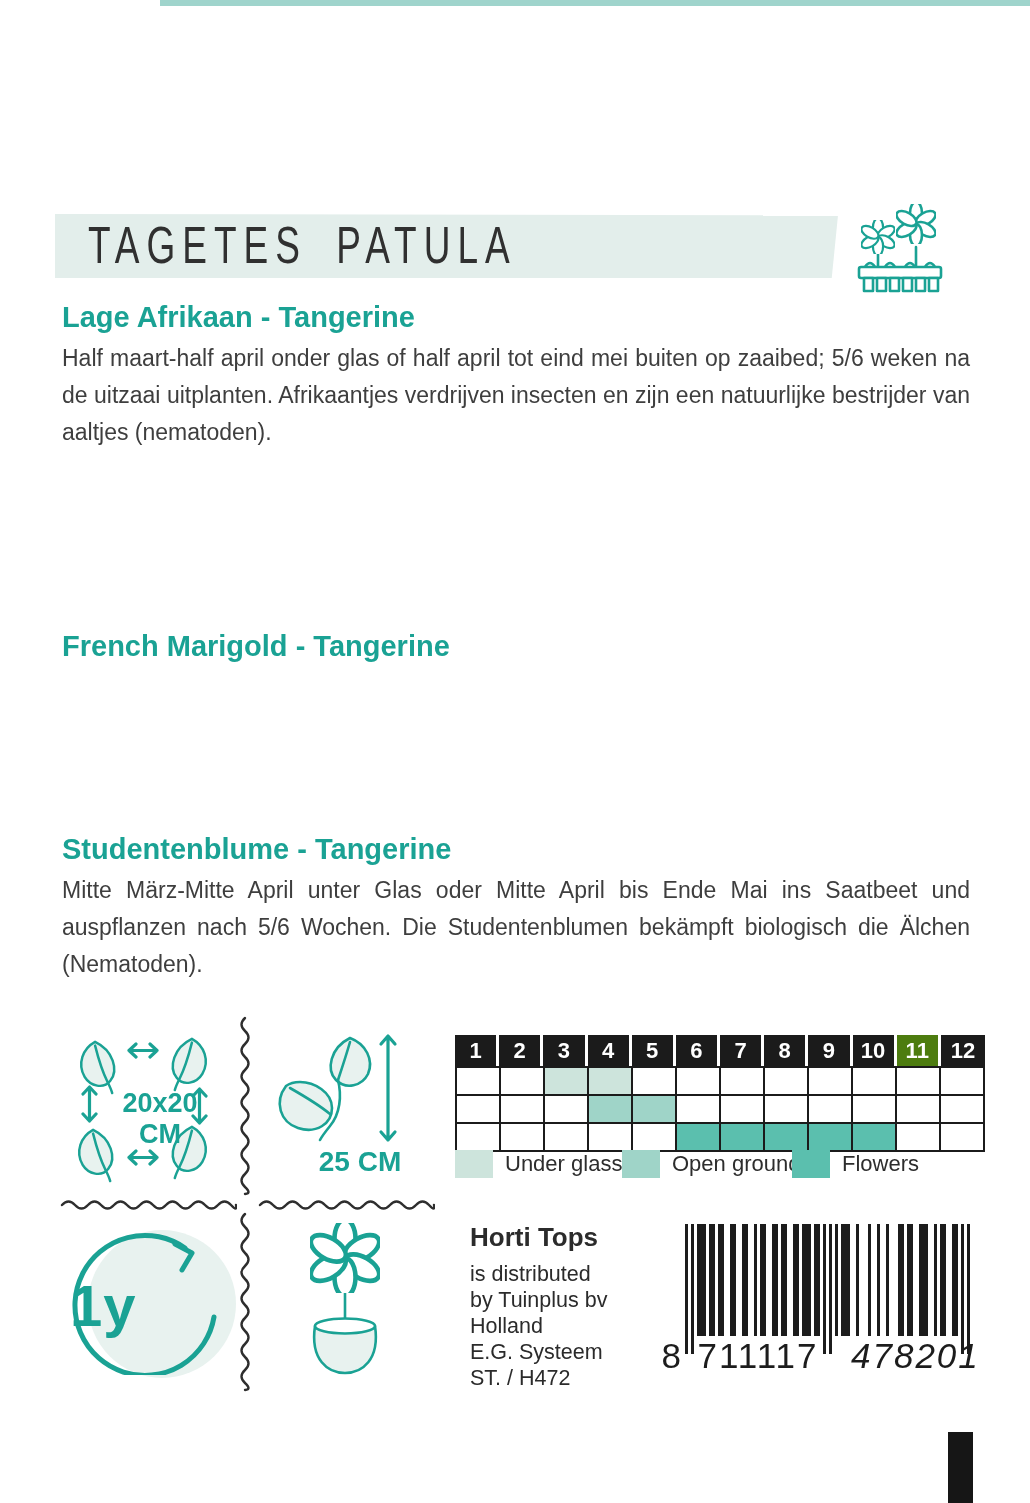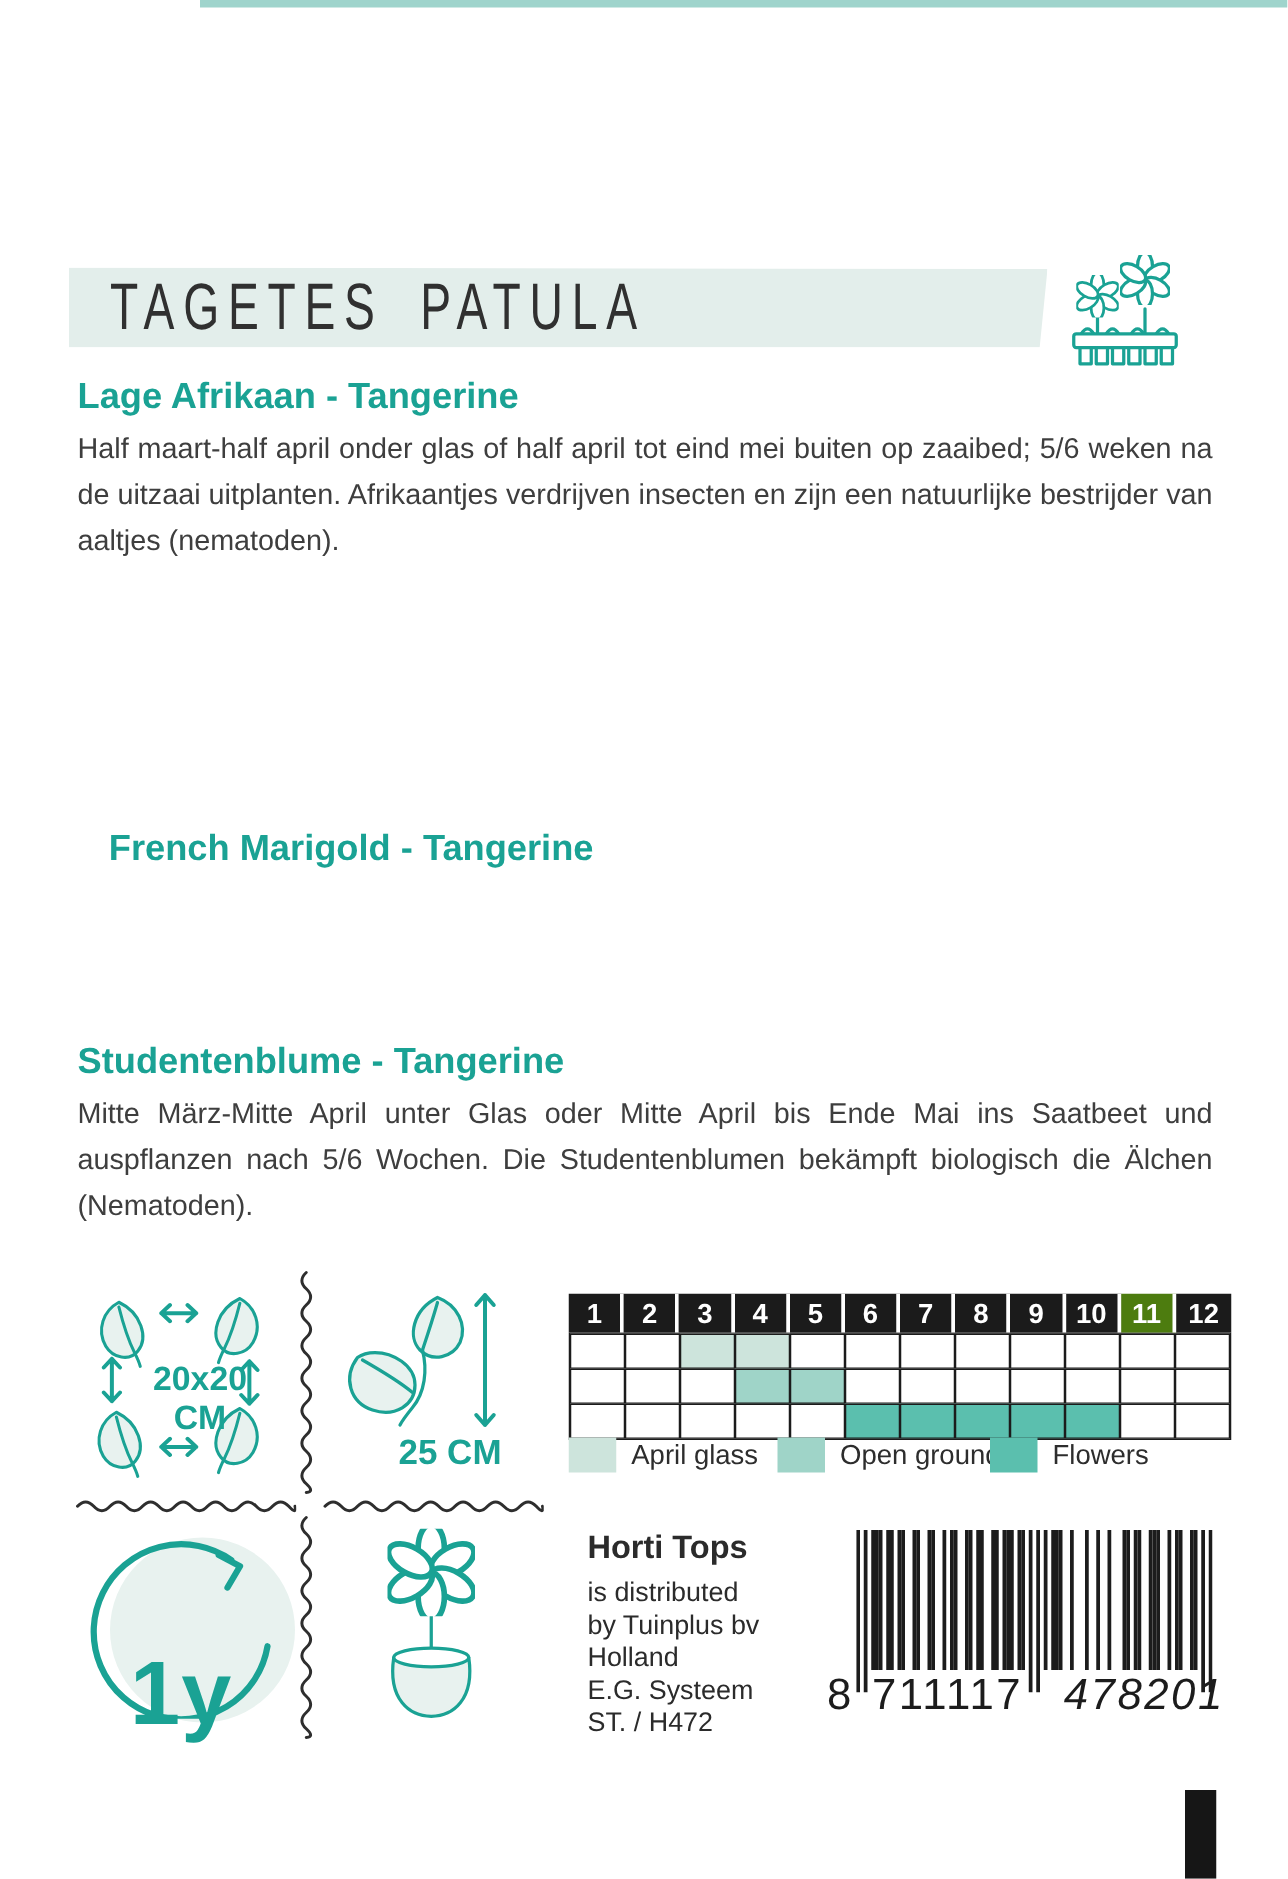--- a/index.html
+++ b/index.html
@@ -19,34 +19,34 @@
   
   .banner{left:55px;top:214px;width:783px;height:64px;background:var(--banner);
     clip-path:polygon(0 0,100% 2%,99.2% 100%,0 100%);display:flex;align-items:center;}
   .title{
     display:inline-block;margin-left:33px;font-size:37px;letter-spacing:7px;word-spacing:12px;
     color:#303030;transform:scaleY(1.42);transform-origin:left center;font-weight:400;
   }
 
   
   .section{left:62px;width:908px;}
-  .s1{top:300px;} .s2{top:465px;} .s3{top:662px;margin-left:25px;} .s4{top:832px;}
+  .s1{top:300px;} .s2{top:465px;} .s3{top:629px;} .s4{top:832px;}
   .section h2{color:var(--teal);font-size:29px;line-height:34px;margin-bottom:6px;font-weight:700;}
   .section p{font-size:23px;line-height:37px;text-align:justify;color:var(--ink);}
 
   
   svg .st{stroke:var(--teal);stroke-width:2.6;fill:none;stroke-linecap:round;stroke-linejoin:round;}
   svg .fl{stroke:var(--teal);stroke-width:2.6;fill:var(--mint);stroke-linejoin:round;}
   svg .wh{stroke:var(--teal);stroke-width:2.6;fill:#fff;stroke-linejoin:round;}
   svg .thick{stroke-width:3.2;}
 
   .teal-label{color:var(--teal);font-weight:700;}
   .spacing-label{left:105px;top:1088px;width:110px;text-align:center;font-size:27px;line-height:31px;}
   .height-label{left:300px;top:1146px;width:120px;text-align:center;font-size:28px;}
-  .lifecycle-label{left:70px;top:1314px;width:150px;text-align:center;font-size:72px;letter-spacing:1px;}
+  .lifecycle-label{left:70px;top:1272px;width:150px;font-size:58px;letter-spacing:1px;}
 
   
   .cal{left:455px;top:1035px;width:530px;}
   .cal-head{display:grid;grid-template-columns:repeat(12,1fr);height:31px;}
   .cal-head-cell{background:var(--dark);color:#fff;font-weight:700;font-size:22px;
     display:flex;align-items:center;justify-content:center;border-right:3px solid #fff;}
   .cal-head-cell:last-child{border-right:none;}
   .cal-body{display:grid;grid-template-columns:repeat(12,1fr);grid-auto-rows:28px;border:1px solid var(--dark);}
   .cal-cell{border:1px solid var(--dark);}
 
@@ -232,21 +232,21 @@
       <div class="cal-cell" style="background: rgb(91, 191, 174);"></div>
       <div class="cal-cell" style="background: rgb(91, 191, 174);"></div>
       <div class="cal-cell" style="background: rgb(91, 191, 174);"></div>
       <div class="cal-cell" style="background: rgb(91, 191, 174);"></div>
       <div class="cal-cell"></div>
       <div class="cal-cell"></div>
     </div>
 </div>
 <div class="abs legend-item" style="left:455px">
   <div class="legend-swatch" style="background: rgb(205, 228, 220);"></div>
-  <span class="legend-label">April glass</span>
+  <span class="legend-label">Under glass</span>
 </div>
 <div class="abs legend-item" style="left:622px">
   <div class="legend-swatch" style="background: rgb(159, 212, 200);"></div>
   <span class="legend-label">Open ground</span>
 </div>
 <div class="abs legend-item" style="left:792px">
   <div class="legend-swatch" style="background: rgb(91, 191, 174);"></div>
   <span class="legend-label">Flowers</span>
 </div>
 

